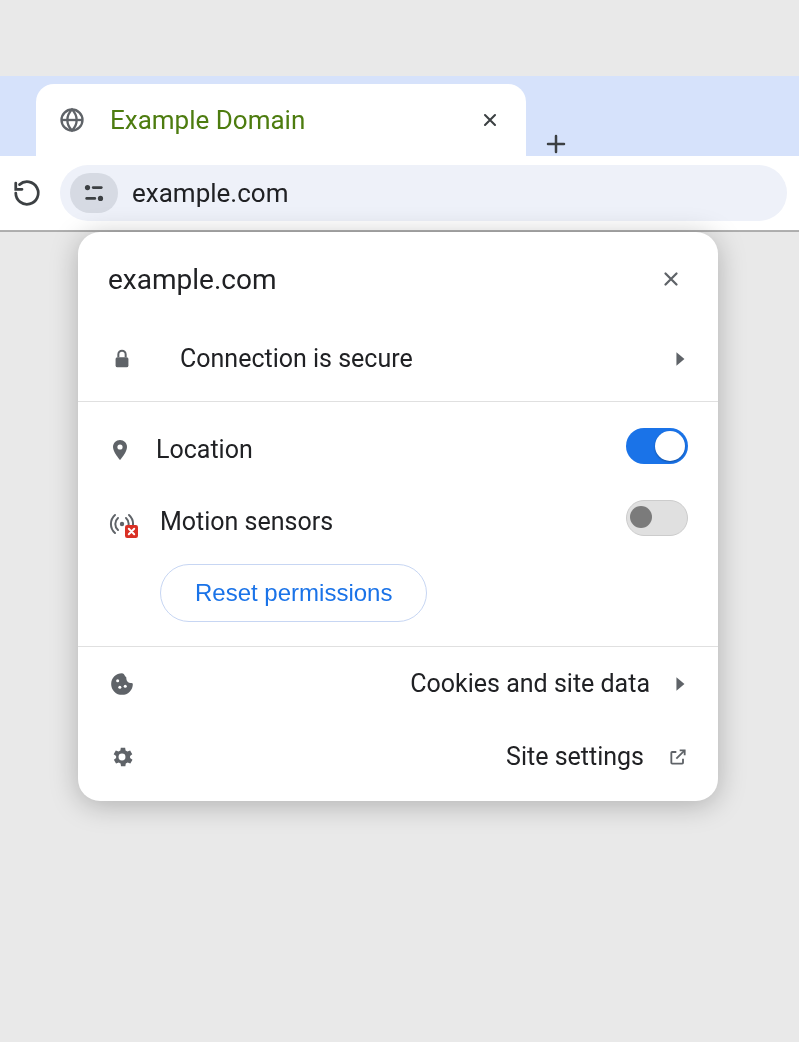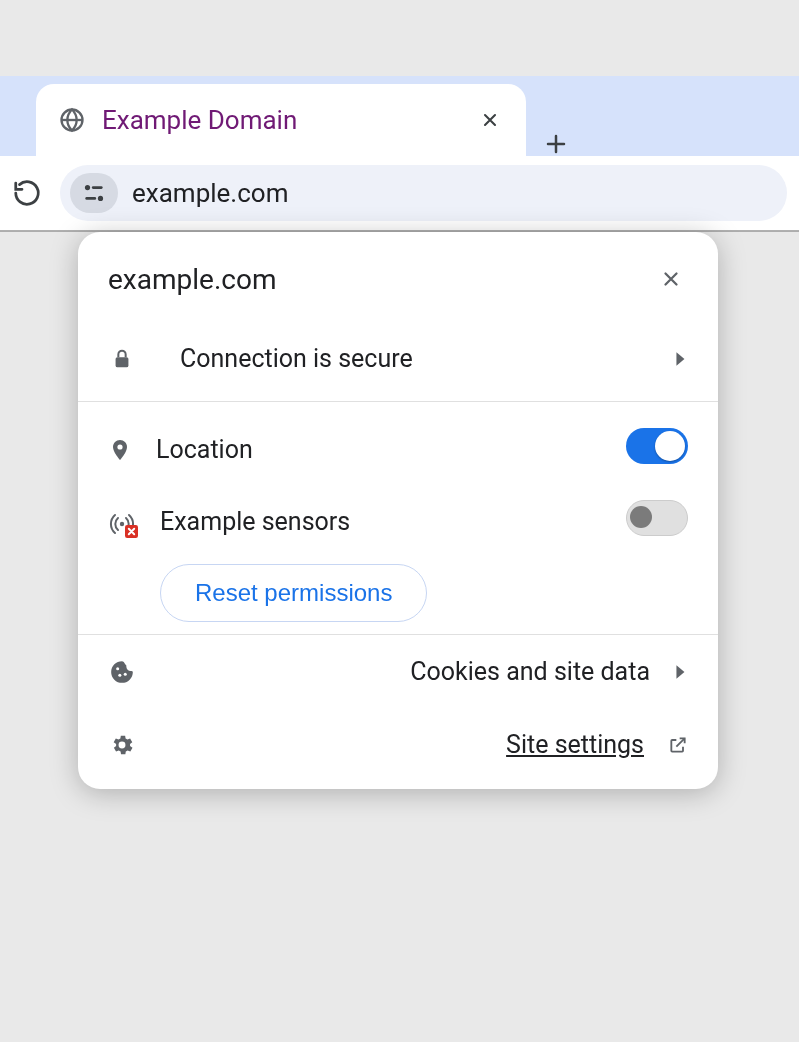--- a/index.html
+++ b/index.html
@@ -31,21 +31,22 @@
     padding: 0 22px 0 22px;
     border-top-left-radius: 18px;
     border-top-right-radius: 18px;
     gap: 16px;
     min-width: 490px;
     position: relative;
   }
   .tab-title {
     font-size: 26px;
     flex: 1;
-    color: #701a75;
+    color: #4d7c0f;
+    margin-left: 8px;
   }
   .tab-close {
     width: 28px; height: 28px;
     display:flex; align-items:center; justify-content:center;
     color:#3c4043;
     cursor:pointer;
     border-radius:50%;
   }
   .new-tab {
     width: 60px;
@@ -162,21 +163,21 @@
     box-shadow:0 1px 2px rgba(0,0,0,0.3);
   }
   .toggle-on .toggle-knob { right:3px; }
   .toggle-off .toggle-knob {
     left:3px; width:22px; height:22px; top:5px;
     background:#7b7b7b;
     box-shadow:none;
   }
 
   .reset-btn {
-    margin: 10px 0 12px 82px;
+    margin: 10px 0 24px 82px;
     display:inline-block;
     padding: 14px 34px;
     border: 1.5px solid #c7d6f3;
     border-radius: 40px;
     color:#1a73e8;
     font-size: 24px;
     font-weight:500;
     cursor:pointer;
     background:#fff;
   }
@@ -287,21 +288,21 @@
             <path d="M18 6a8 8 0 0 1 0 12"></path>
             <path d="M21 3a12 12 0 0 1 0 18"></path>
           </g>
           <circle cx="14" cy="12" r="2.2" fill="#5f6368"></circle>
         </svg>
         <svg style="position:absolute; bottom:-2px; right:-2px;" width="13" height="13" viewBox="0 0 12 12">
           <rect width="12" height="12" rx="2" fill="#d93025"></rect>
           <path d="M3.5 3.5l5 5M8.5 3.5l-5 5" stroke="#fff" stroke-width="1.8" stroke-linecap="round"></path>
         </svg>
       </span>
-      <span class="perm-label">Example sensors</span>
+      <span class="perm-label">Motion sensors</span>
       <span class="toggle toggle-off">
           <span class="toggle-knob"></span>
         </span>
     </div>
 
     <div>
       <button class="reset-btn">Reset permissions</button>
     </div>
 
     <div class="divider"></div>
@@ -317,21 +318,21 @@
           </svg>
         </span>
         <span class="row-label">Cookies and site data</span>
         <span class="chevron">
           <svg width="14" height="16" viewBox="0 0 10 14" fill="#5f6368">
               <path d="M1 1l7 6-7 6z"></path>
             </svg>
         </span>
       </div>
 
-      <div class="row" style="padding-bottom:30px;text-decoration:underline;">
+      <div class="row" style="padding-bottom:30px;">
         <span class="icon-slot">
           <svg width="26" height="26" viewBox="0 0 24 24" fill="#5f6368">
             <path d="M19.4 13a7.5 7.5 0 0 0 0-2l2.1-1.6-2-3.4-2.5 1a7.6 7.6 0 0 0-1.7-1l-.4-2.6h-4l-.4 2.6c-.6.3-1.2.6-1.7 1l-2.5-1-2 3.4L6.6 11a7.5 7.5 0 0 0 0 2l-2.1 1.6 2 3.4 2.5-1c.5.4 1.1.7 1.7 1l.4 2.6h4l.4-2.6c.6-.3 1.2-.6 1.7-1l2.5 1 2-3.4L19.4 13z"></path>
             <circle cx="12" cy="12" r="3.2" fill="#fff"></circle>
           </svg>
         </span>
         <span class="row-label">Site settings</span>
         <span class="chevron">
           <svg width="20" height="20" viewBox="0 0 24 24" fill="none" stroke="#5f6368" stroke-width="2.2">
             <path d="M14 4h6v6"></path>

